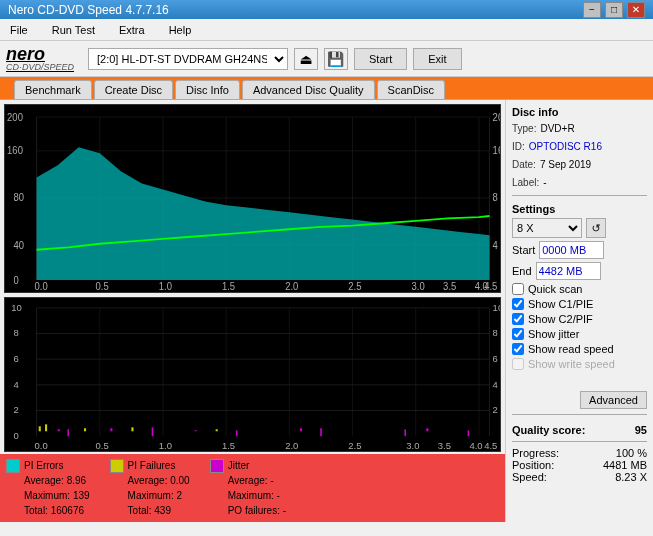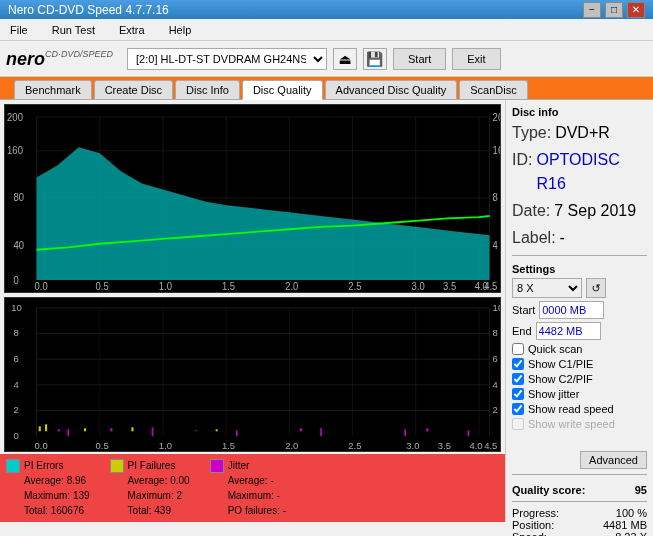--- a/index.html
+++ b/index.html
@@ -83,21 +83,22 @@
       line-height: 1;
     }
     .nero-subtitle {
       font-size: 9px;
       color: #555;
       font-style: italic;
       line-height: 1.1;
     }
     .logo-text-container {
       display: flex;
-      flex-direction: row;
+      flex-direction: column;
+      text-decoration: underline;
     }
     .drive-select {
       background: white;
       border: 1px solid #aaa;
       height: 22px;
       font-size: 11px;
       padding: 0 4px;
       width: 200px;
     }
     .toolbar-icon-btn {
@@ -195,21 +196,21 @@
       flex-shrink: 0;
     }
     .panel-section-title {
       font-weight: bold;
       font-size: 11px;
       margin-top: 2px;
     }
     .panel-row {
       display: flex;
       gap: 4px;
-      font-size: 16px;
+      font-size: 10px;
       line-height: 1.5;
     }
     .panel-label {
       color: #333;
       flex-shrink: 0;
     }
     .panel-value {
       color: #000;
     }
     .panel-value.blue {
@@ -326,21 +327,20 @@
   <div class="toolbar-icon-btn">⏏</div>
   <div class="toolbar-icon-btn">💾</div>
   <button class="start-btn">Start</button>
   <button class="exit-btn">Exit</button>
 </div>
 
 <div class="tabs">
   <div class="tab">Benchmark</div>
   <div class="tab">Create Disc</div>
   <div class="tab">Disc Info</div>
-  <div class="tab active">Disc Quality</div>
   <div class="tab">Advanced Disc Quality</div>
   <div class="tab">ScanDisc</div>
 </div>
 
 <div class="main">
 
   <div style="flex:1; display:flex; flex-direction:column; overflow:hidden;">
 
     <div style="flex:1; background:#000; margin:4px 4px 2px 4px; position:relative; border:1px solid #333;">
       <svg width="100%" height="100%" viewBox="0 0 470 155" preserveAspectRatio="none">

